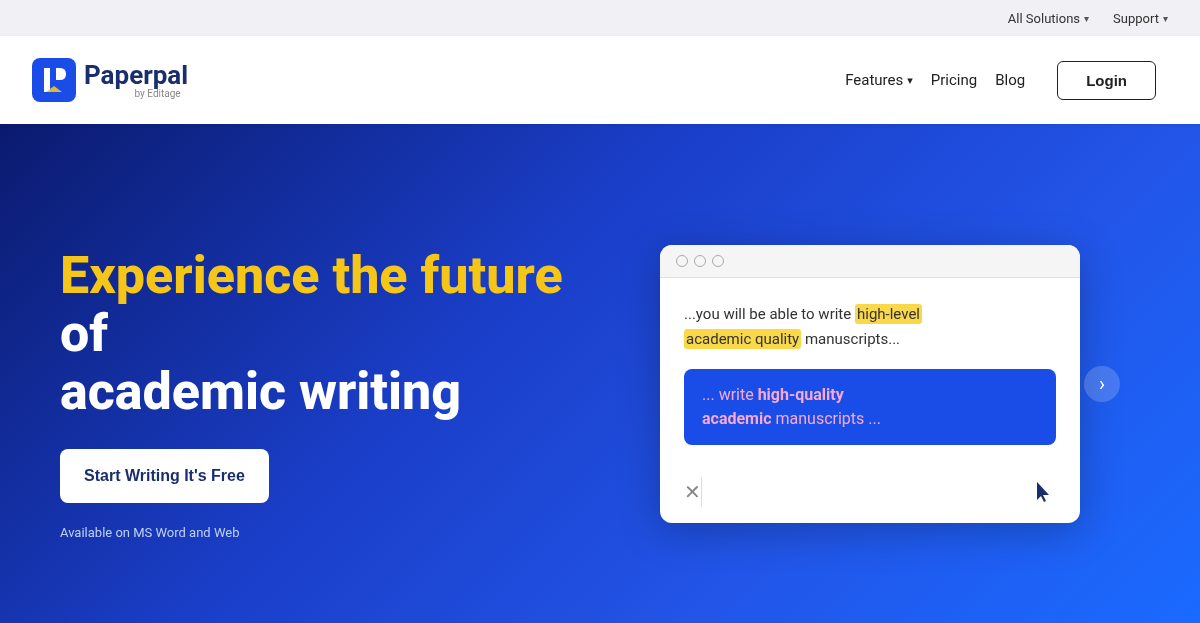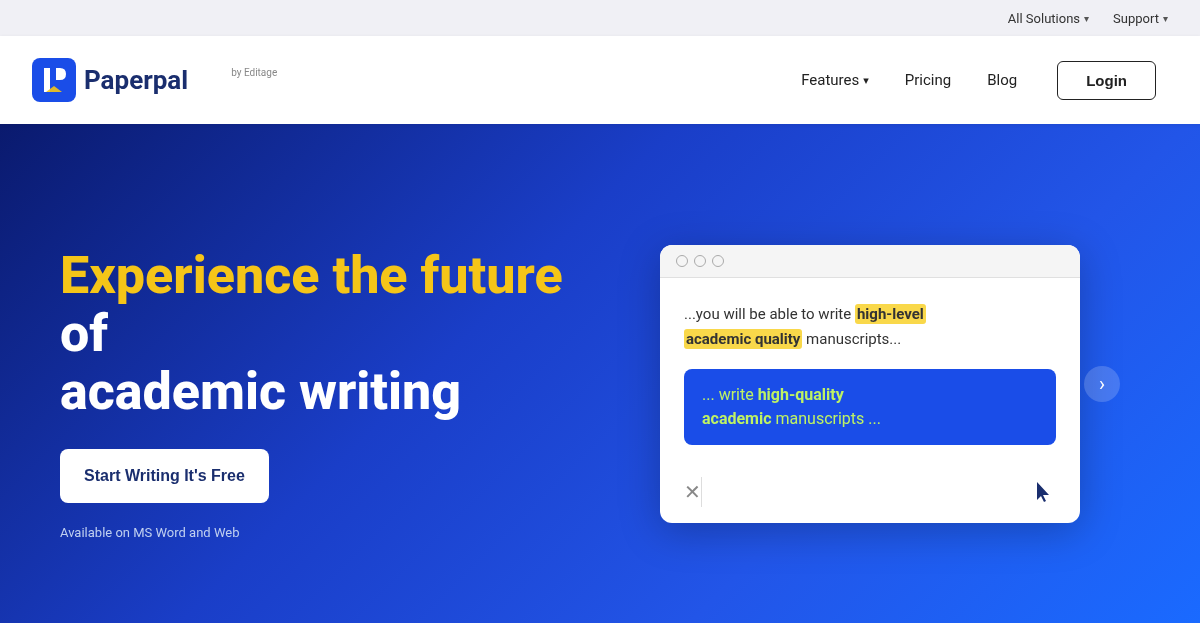--- a/index.html
+++ b/index.html
@@ -45,40 +45,41 @@
       gap: 8px;
       margin-right: auto;
       cursor: pointer;
     }
     .logo-icon {
       width: 44px;
       height: 44px;
     }
     .logo-text-group {
       display: flex;
-      flex-direction: row;
+      flex-direction: column;
+      text-align: center;
     }
     .logo-name {
       font-size: 26px;
       font-weight: 700;
       color: #1a2e6e;
       line-height: 1;
     }
     .logo-sub {
       font-size: 10px;
       color: #888;
       margin-top: 0;
       padding-left: 43px;
     }
 
     .nav {
       display: flex;
       align-items: flex-end;
-      gap: 36px;
-      margin-right: 40px;
+      gap: 18px;
+      margin-right: 32px;
     }
     .nav-item {
       font-size: 15px;
       color: #222;
       cursor: pointer;
       display: flex;
       align-items: center;
       gap: 4px;
       text-decoration: none;
     }
@@ -215,26 +216,26 @@
       font-size: 15px;
       color: #333;
       line-height: 1.7;
       margin-bottom: 4px;
     }
     .mockup-highlight-yellow {
       background: #f9d84a;
       border-radius: 3px;
       padding: 1px 2px;
       color: #333;
-      font-weight: 700;
+      font-weight: 400;
     }
 
     .mockup-suggestion-box {
       background: #1a4de8;
-      color: #bef264;
+      color: #f9a8d4;
       border-radius: 8px;
       padding: 14px 18px;
       margin-top: 16px;
       font-size: 16px;
       line-height: 1.5;
       font-weight: 400;
     }
     .mockup-suggestion-box strong {
       font-weight: 700;
     }

